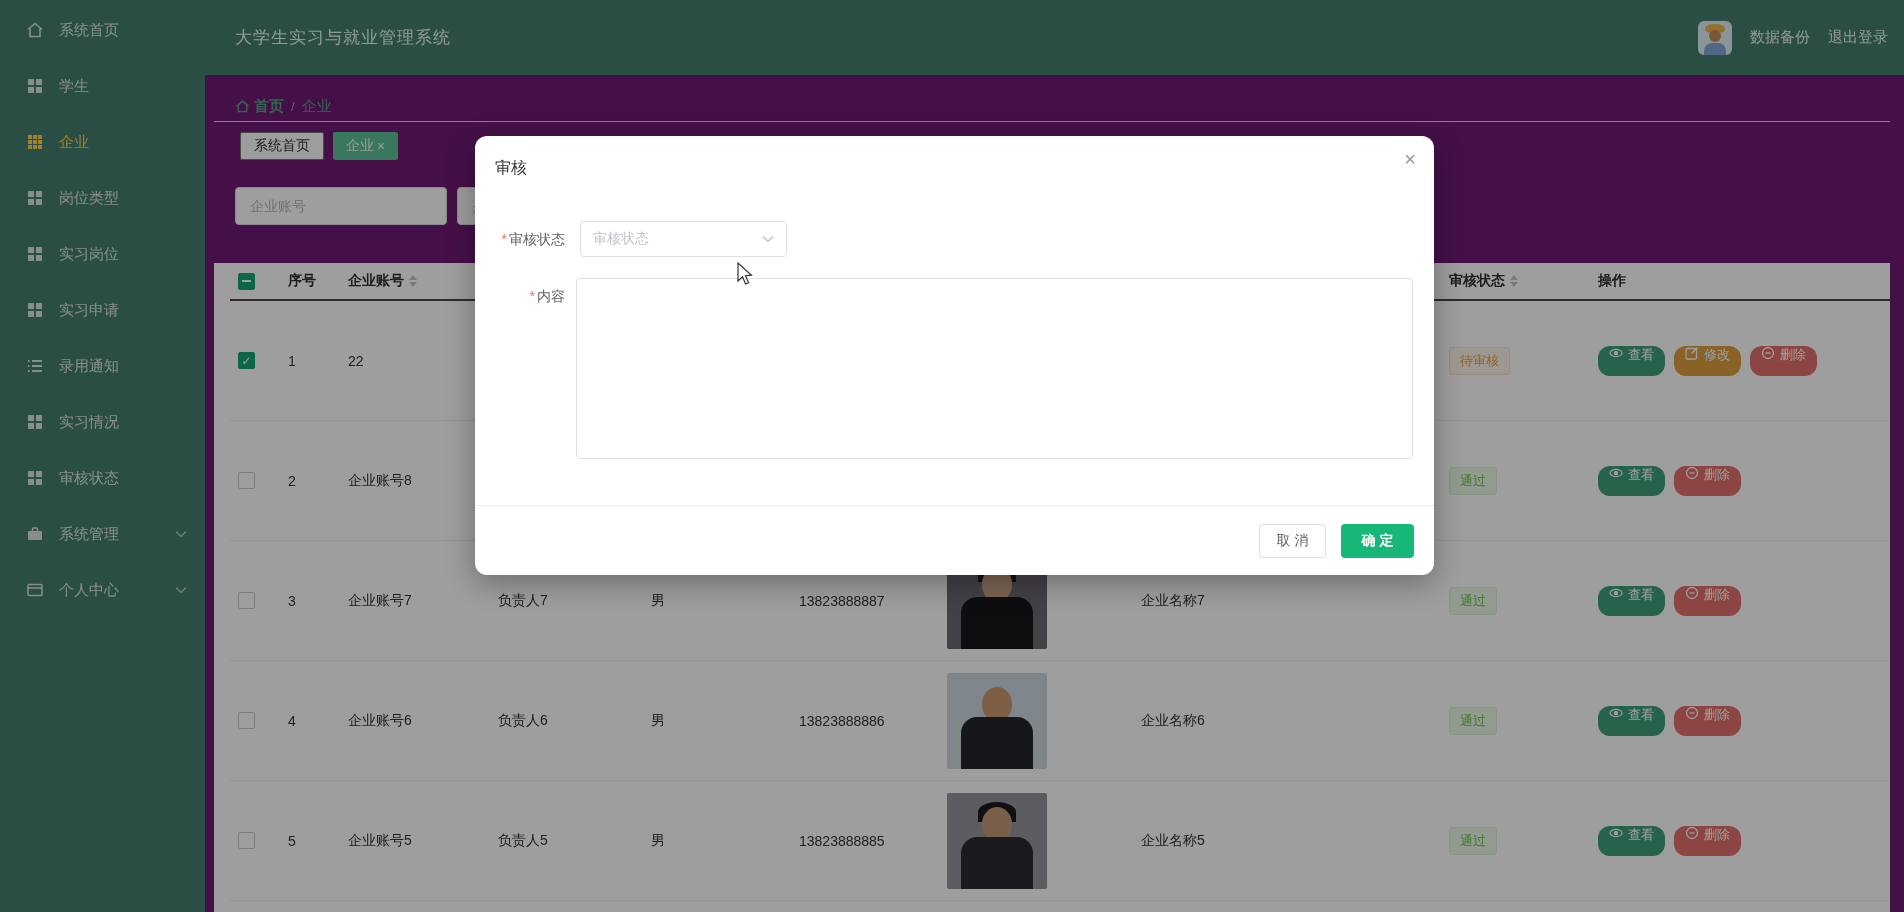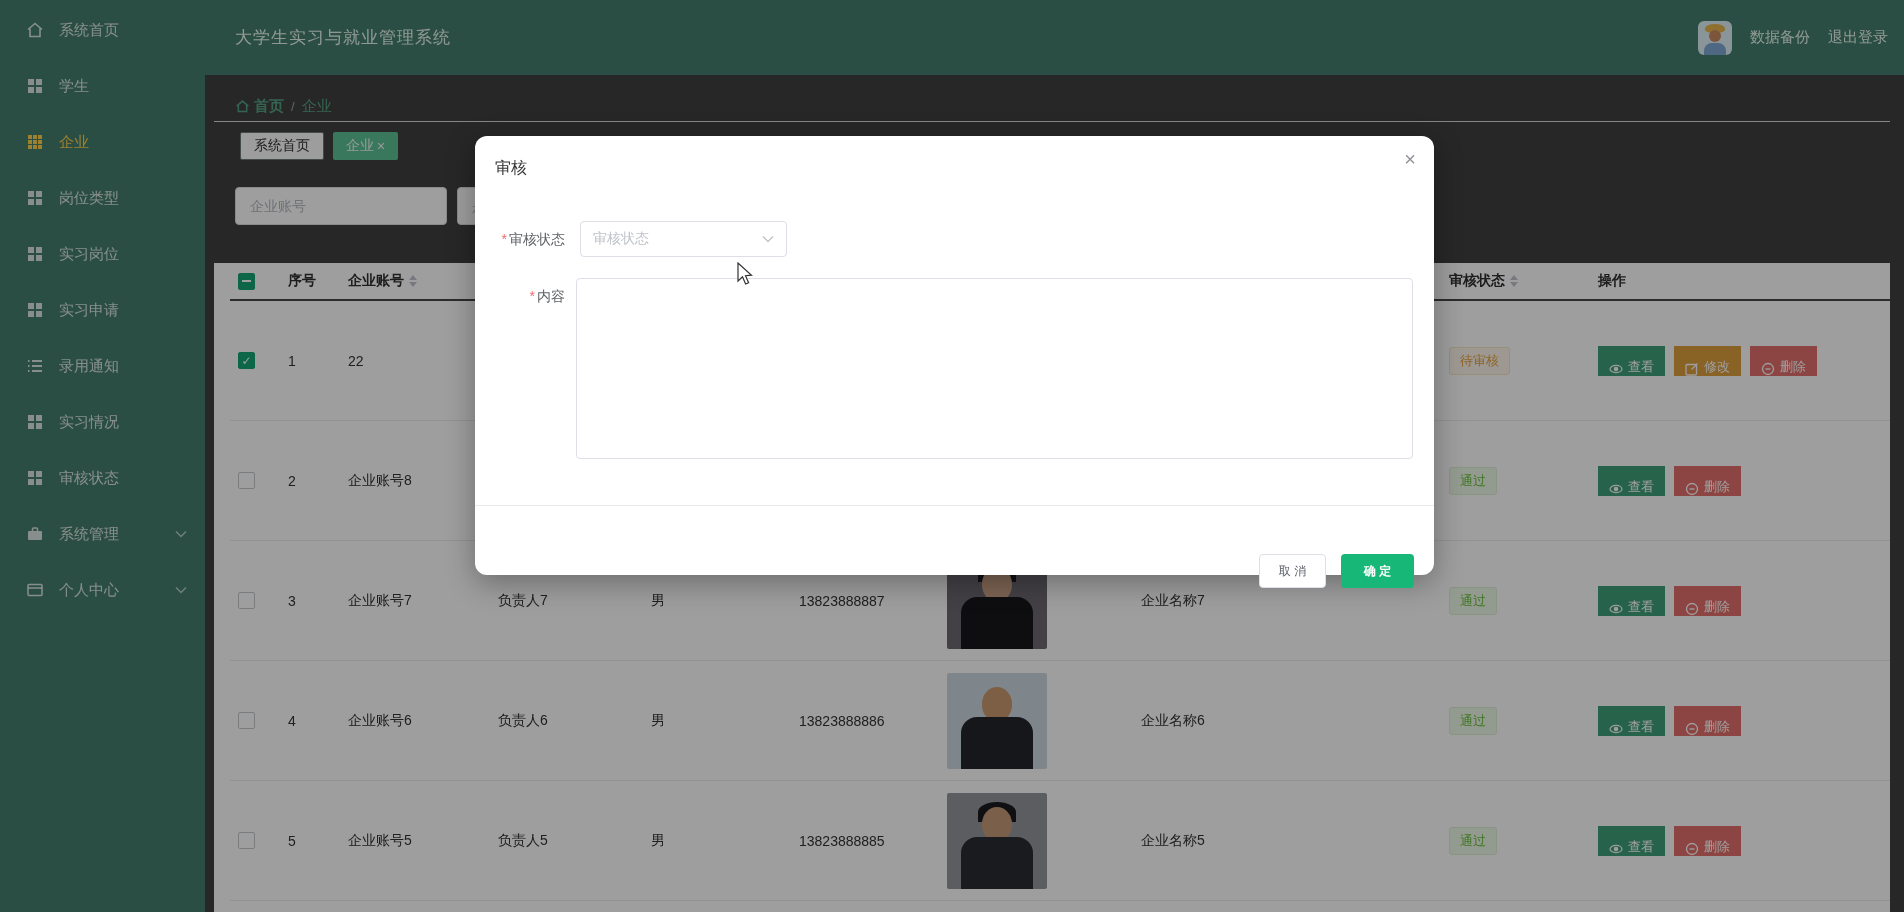--- a/index.html
+++ b/index.html
@@ -1,17 +1,17 @@
 <!DOCTYPE html>
 <html><head>
 <meta charset="utf-8">
 <style>
   * { margin:0; padding:0; box-sizing:border-box; }
   body { font-family:"Liberation Sans","DejaVu Sans",sans-serif; }
-  .app { position:relative; width:1904px; height:912px; background:#404040; overflow:hidden; }
+  .app { position:relative; width:1904px; height:912px; background:#701a75; overflow:hidden; }
 
   
   .sidebar { position:absolute; left:0; top:0; bottom:0; width:205px; background:#457f6c; padding-top:2px; z-index:1; }
   .side-item { height:56px; display:flex; align-items:center; padding:0 18px 0 26px; gap:15px;
                color:rgba(255,255,255,.80); font-size:15px; cursor:pointer; }
   .side-item .ic { width:18px; height:18px; flex:0 0 18px; }
   .side-item.active { color:#ffd04b; }
   .side-item .chev { margin-left:auto; width:12px; height:8px; opacity:.75; }
 
   
@@ -62,22 +62,22 @@
   .cb { width:17px; height:17px; border:1px solid #c6cacf; border-radius:2px; background:#fff;
         display:inline-flex; align-items:center; justify-content:center; cursor:pointer; }
   .cb.checked, .cb.indet { background:#17a577; border-color:#17a577; }
   .cb .tick { color:#fff; font-size:12px; line-height:1; }
   .cb .dash { width:9px; height:2px; background:#fff; display:block; }
 
   .badge { display:inline-block; padding:4px 10px; font-size:13px; border-radius:3px; }
   .badge.warn { background:#fdf6ec; color:#e6a23c; border:1px solid #f5e5c3; }
   .badge.pass { background:#eef9e8; color:#67c23a; border:1px solid #ddefd2; }
 
-  .abtn { display:inline-flex; align-items:flex-end; gap:5px; height:30px; padding:0 11px; margin-right:9px;
-          border:none; border-radius:0; color:#fff; font-size:13px; cursor:pointer;
+  .abtn { display:inline-flex; align-items:flex-start; gap:5px; height:30px; padding:0 11px; margin-right:9px;
+          border:none; border-radius:12px; color:#fff; font-size:13px; cursor:pointer;
           font-family:"Liberation Sans","DejaVu Sans",sans-serif; }
   .abtn.view { background:#3f9e79; }
   .abtn.edit { background:#dd9f3e; }
   .abtn.del  { background:#e4706c; }
   .abtn svg { width:14px; height:14px; }
 
   .photo { width:100px; height:96px; border-radius:2px; position:relative; overflow:hidden; }
   .photo .ph-head { position:absolute; left:50%; top:14px; transform:translateX(-50%); width:30px; height:34px; border-radius:50% 50% 46% 46%; }
   .photo .ph-body { position:absolute; left:50%; top:44px; transform:translateX(-50%); width:72px; height:60px; border-radius:16px 16px 0 0; }
   .photo.p3 { background:#6d6a72; } .photo.p3 .ph-head{ background:#caa287;} .photo.p3 .ph-body{ background:#17181c;}
@@ -95,22 +95,22 @@
   .req { color:#f56c6c; margin-right:2px; }
   .f1-label { top:95px; } .f2-label { top:152px; }
   .f-select { position:absolute; left:105px; top:85px; width:207px; height:36px; border:1px solid #dcdfe6;
               border-radius:4px; display:flex; align-items:center; padding:0 12px; cursor:pointer; }
   .f-select .ph { color:#bfc3c9; font-size:14px; }
   .f-select .chev { margin-left:auto; width:12px; height:8px; }
   .f-textarea { position:absolute; left:101px; top:142px; width:837px; height:181px; border:1px solid #dcdfe6;
                 border-radius:4px; resize:none; outline:none; padding:8px 10px; font-size:14px;
                 font-family:"Liberation Sans","DejaVu Sans",sans-serif; }
   .m-footer { position:absolute; left:0; right:0; bottom:0; height:70px; border-top:1px solid #e8eaed; }
-  .btn { position:absolute; top:18px; height:34px; border-radius:4px; font-size:12px; cursor:pointer;
-         font-family:"Liberation Sans","DejaVu Sans",sans-serif;margin-top:30px; }
+  .btn { position:absolute; top:18px; height:34px; border-radius:4px; font-size:14px; cursor:pointer;
+         font-family:"Liberation Sans","DejaVu Sans",sans-serif; }
   .btn.cancel { right:108px; width:67px; background:#fff; border:1px solid #dcdfe6; color:#5a5e66; }
   .btn.confirm { right:20px; width:73px; background:#17b877; border:none; color:#fff;font-weight:bold; }
 
   .cursor { position:absolute; left:736px; top:262px; z-index:30; }
 </style>
 </head>
 <body>
 
 <div class="app">
 

